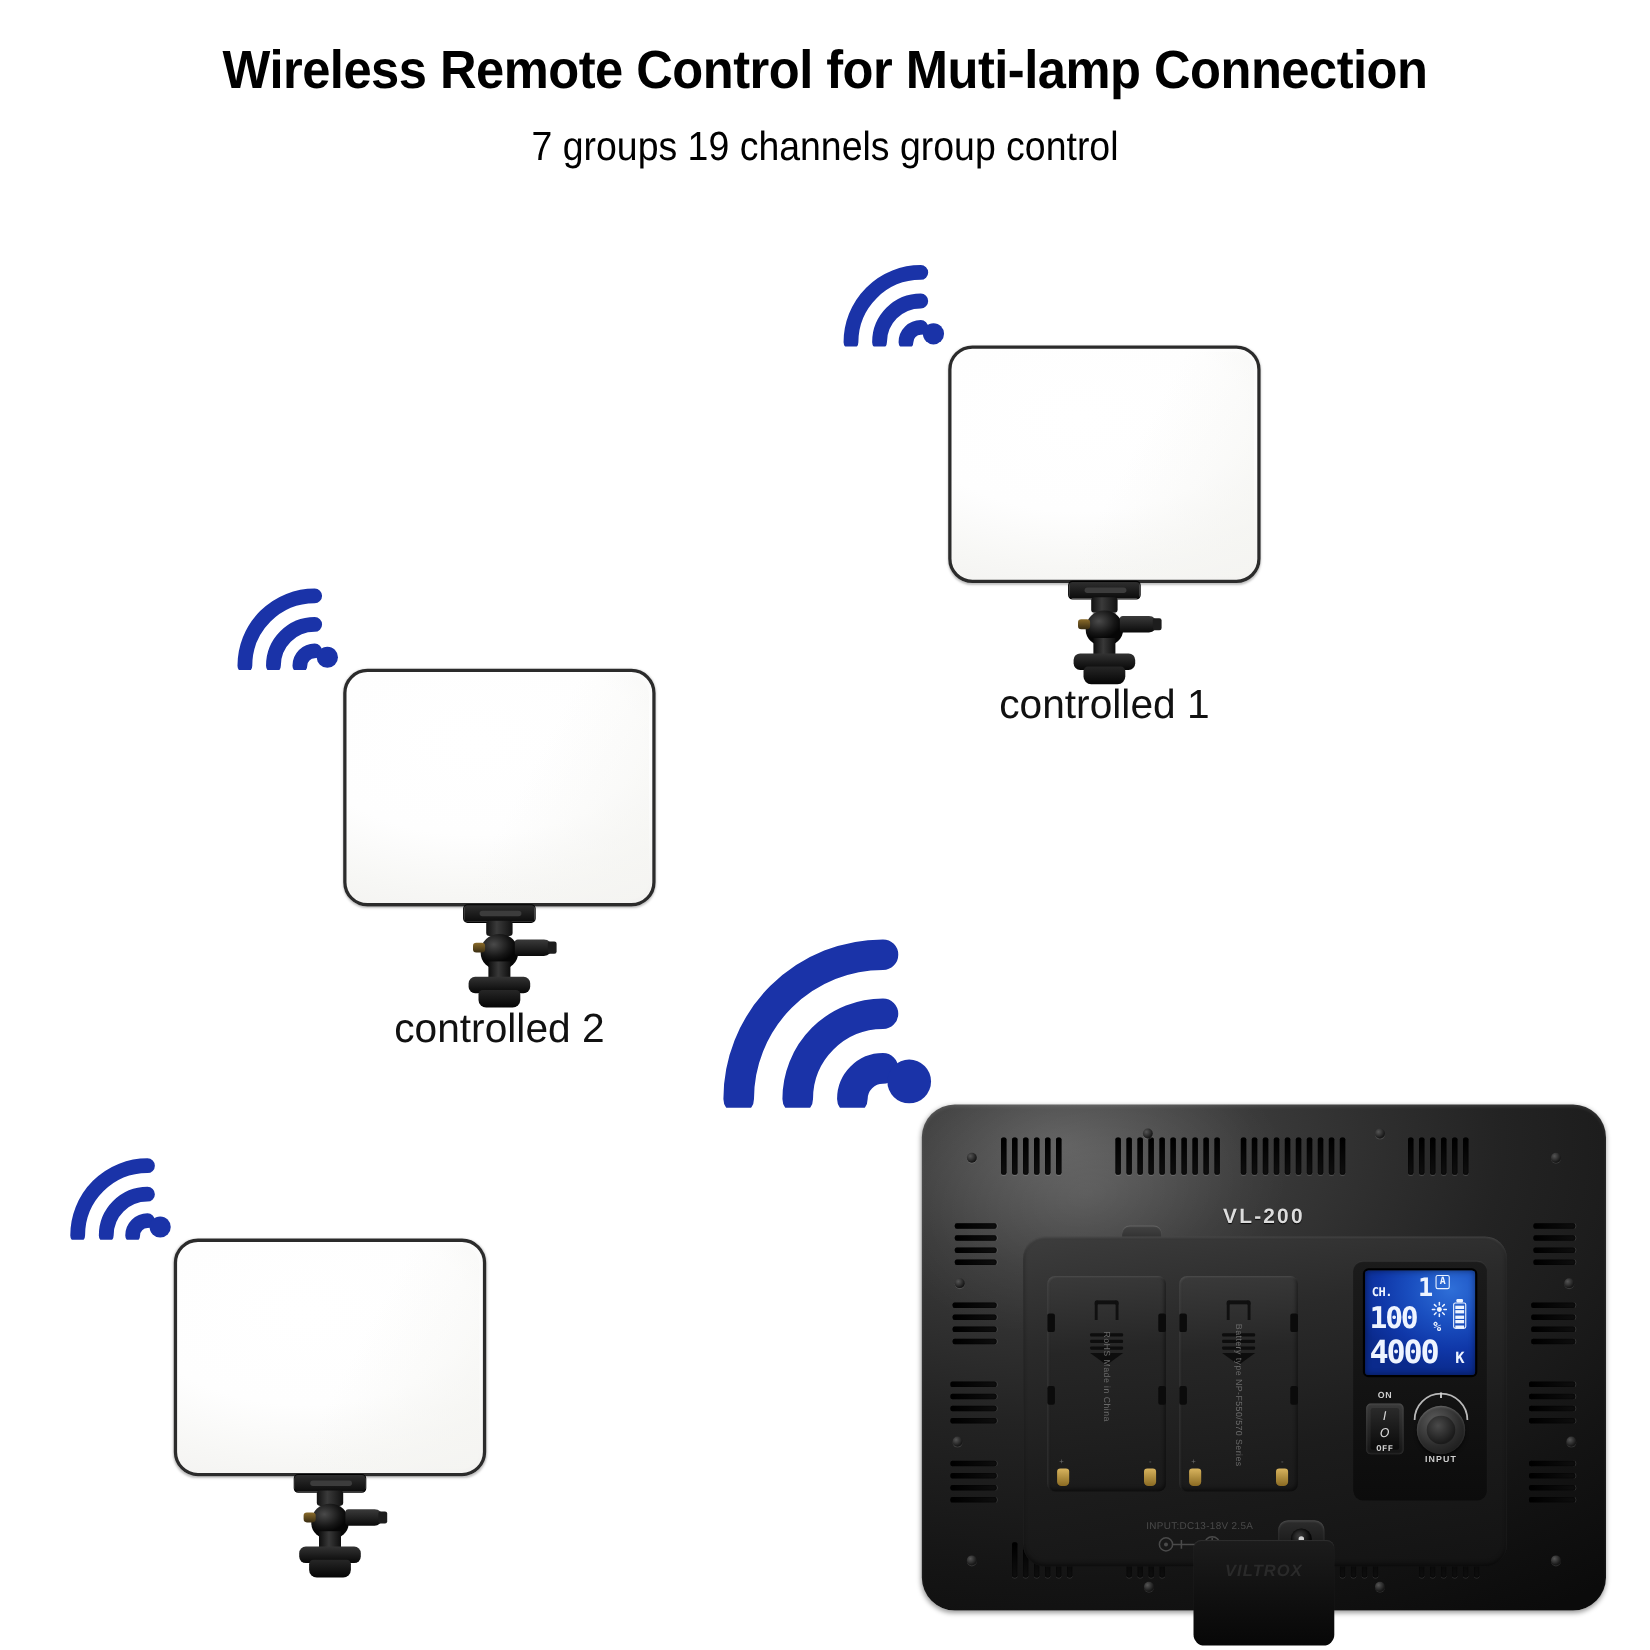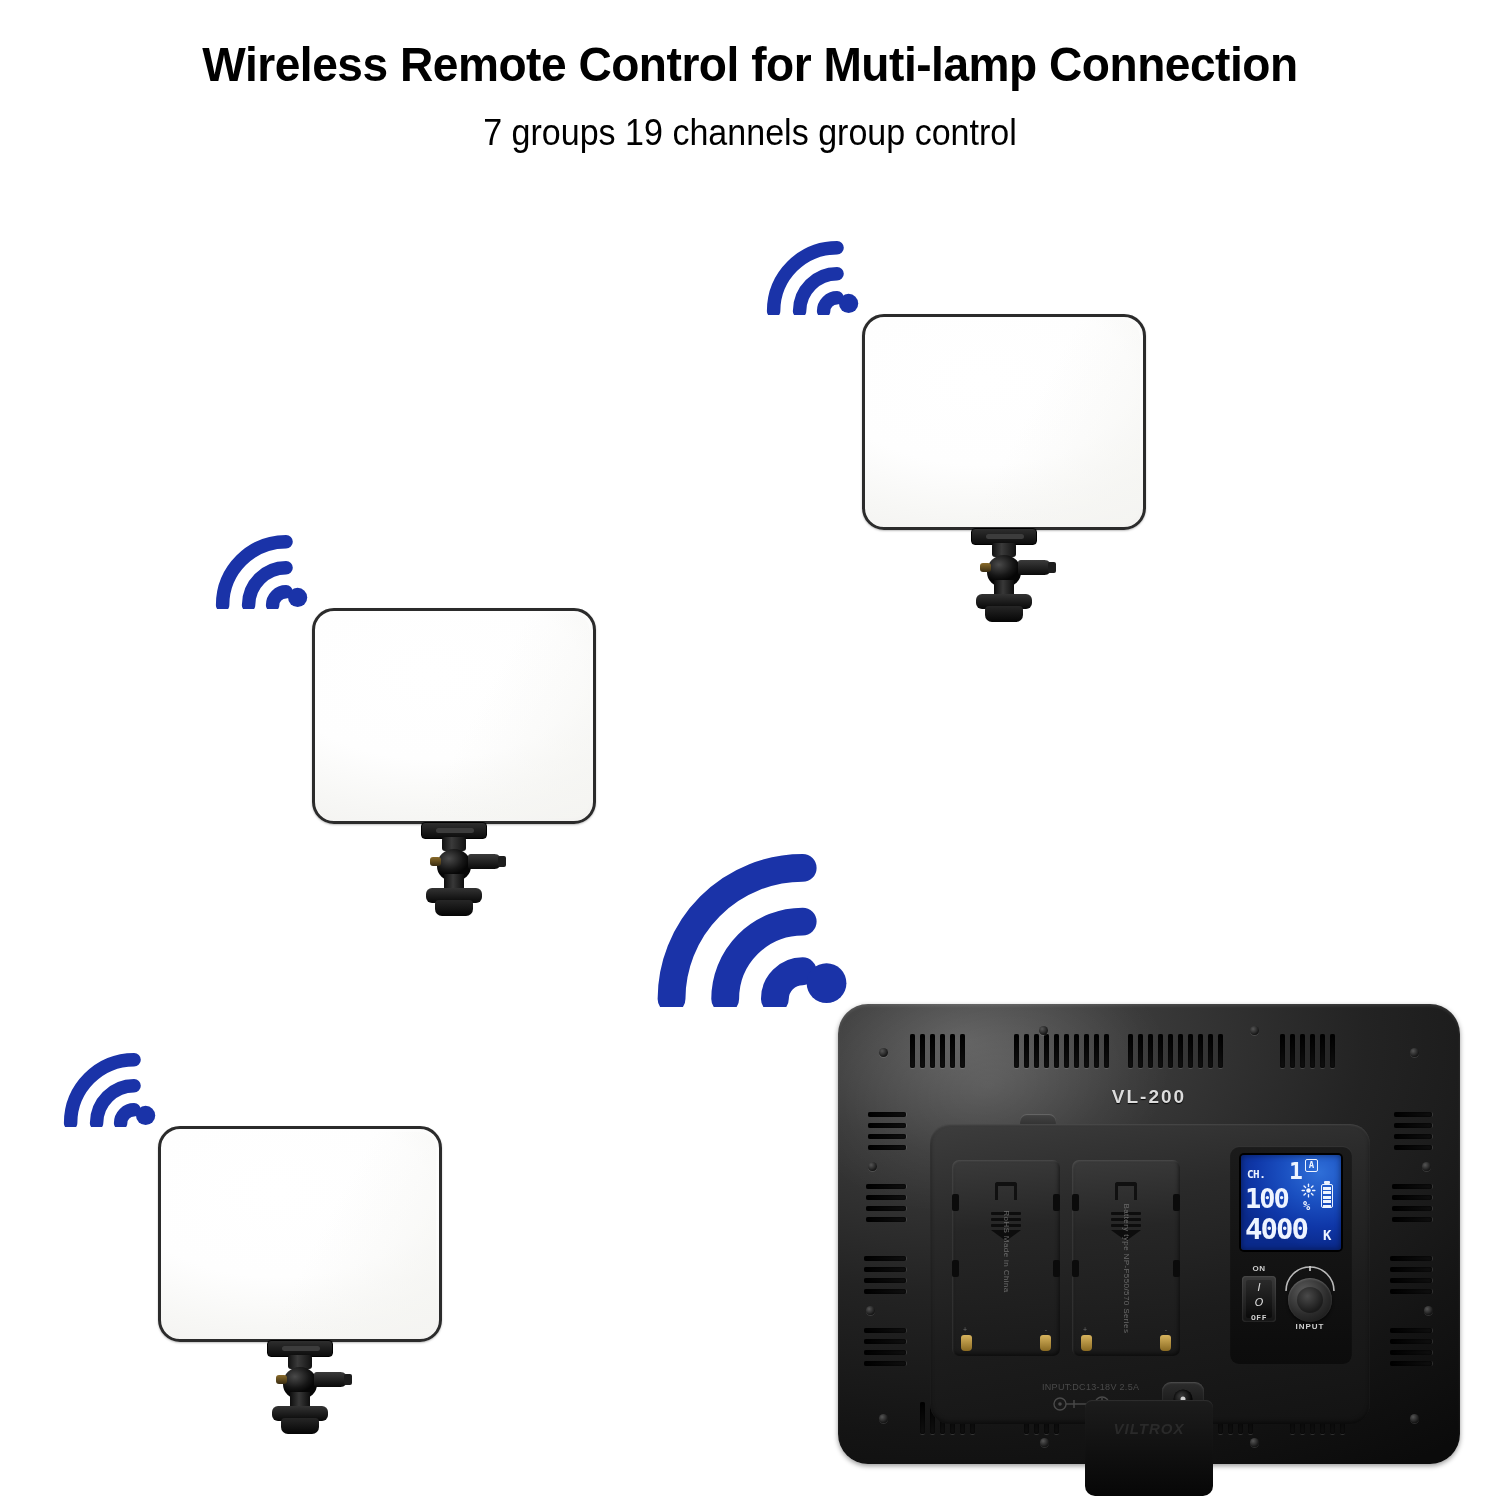--- a/index.html
+++ b/index.html
@@ -144,21 +144,21 @@
   }
 
   .brandwrap{position:absolute;left:0;top:78px;width:622px;text-align:center;}
   .brand{
     font-size:24px;font-weight:bold;font-style:italic;color:#e8e8e8;
     letter-spacing:1px;line-height:1;
     text-shadow:0 1px 1px rgba(0,0,0,.9);
   }
   .brand .x{color:#e8536b;}
   .model{
-    margin-top:5px;
+    margin-top:15px;
     font-size:19px;font-weight:bold;color:#dcdcdc;letter-spacing:2px;line-height:1;
     text-shadow:0 1px 1px rgba(0,0,0,.9);
     text-align:center;
   }
 
   
   .vent-h{position:absolute;display:flex;gap:5px;}
   .vent-h i{
     display:block;width:5px;height:100%;border-radius:2px;
     background:linear-gradient(180deg,#000,#101010);
@@ -352,20 +352,21 @@
   <div class="mount" style="left:902px;top:528px;width:204px;height:98px;">
     <div class="mt-plate"></div>
     <div class="mt-neck"></div>
     <div class="mt-ball"></div>
     <div class="mt-knob"></div>
     <div class="mt-pin"></div>
     <div class="mt-stem"></div>
     <div class="mt-base"></div>
     <div class="mt-foot"></div>
   </div>
+  <div class="cap" style="left:854px;top:620px;width:300px;">controlled 1</div>
 
   <div class="wifi" style="left:214px;top:534px;width:98px;height:75px;">
     <svg viewBox="0 0 100 78">
       <g fill="none" stroke="#1a33a8" stroke-linecap="round">
         <path d="M8 74 A66 66 0 0 1 74 8" stroke-width="14"></path>
         <path d="M35 74 A39 39 0 0 1 74 35" stroke-width="14"></path>
         <path d="M60 74 A14 14 0 0 1 74 60" stroke-width="14"></path>
       </g>
       <circle cx="86" cy="66" r="10" fill="#1a33a8"></circle>
     </svg>
@@ -376,20 +377,21 @@
   <div class="mount" style="left:352px;top:822px;width:204px;height:98px;">
     <div class="mt-plate"></div>
     <div class="mt-neck"></div>
     <div class="mt-ball"></div>
     <div class="mt-knob"></div>
     <div class="mt-pin"></div>
     <div class="mt-stem"></div>
     <div class="mt-base"></div>
     <div class="mt-foot"></div>
   </div>
+  <div class="cap" style="left:304px;top:914px;width:300px;">controlled 2</div>
 
   <div class="wifi" style="left:62px;top:1052px;width:98px;height:75px;">
     <svg viewBox="0 0 100 78">
       <g fill="none" stroke="#1a33a8" stroke-linecap="round">
         <path d="M8 74 A66 66 0 0 1 74 8" stroke-width="14"></path>
         <path d="M35 74 A39 39 0 0 1 74 35" stroke-width="14"></path>
         <path d="M60 74 A14 14 0 0 1 74 60" stroke-width="14"></path>
       </g>
       <circle cx="86" cy="66" r="10" fill="#1a33a8"></circle>
     </svg>

